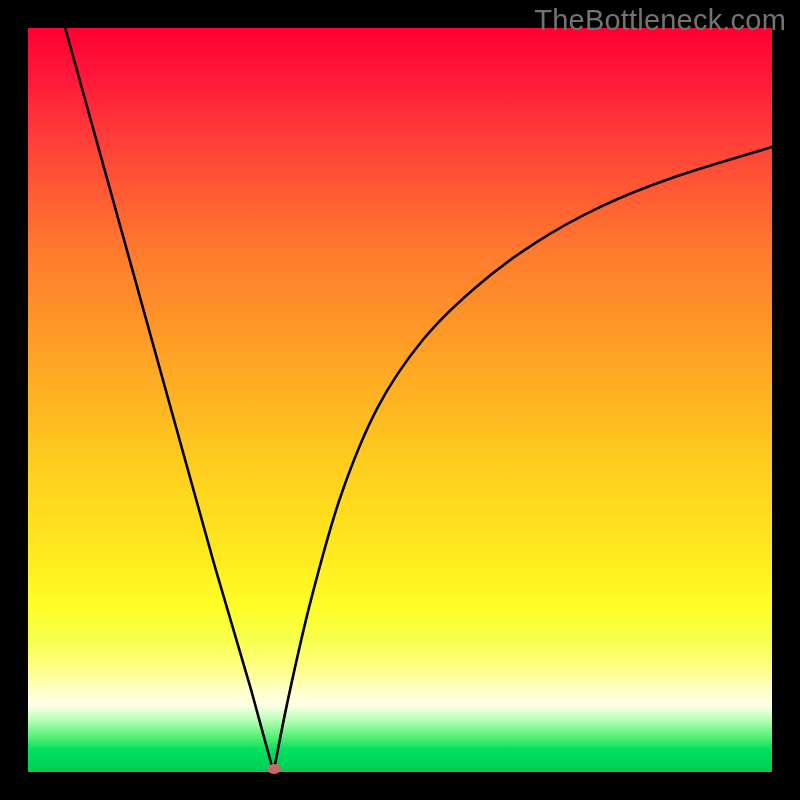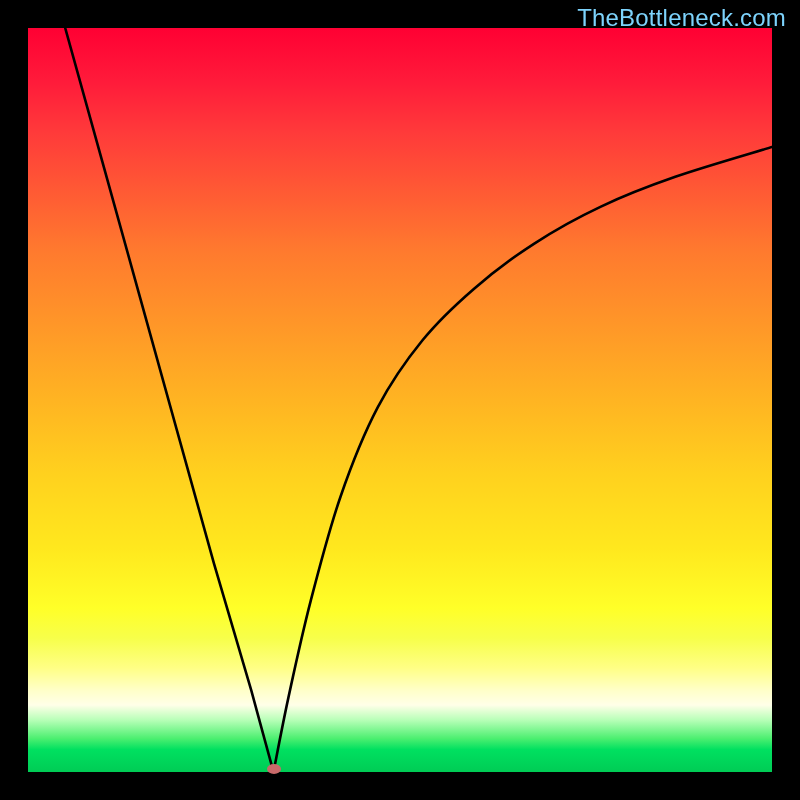--- a/index.html
+++ b/index.html
@@ -44,22 +44,22 @@
       #b8ffb8 93%,
       #4cef70 95.5%,
       #00e060 97%,
       #00cc55 100%
     );
   }
   .watermark {
     position: absolute;
     top: 4px;
     right: 14px;
-    color: #7dd3fc;
-    font-size: 24px;
+    color: #737373;
+    font-size: 29px;
     letter-spacing: 0.2px;
     font-weight: 500;
   }
   svg.curve {
     position: absolute;
     top: 0;
     left: 0;
     width: 744px;
     height: 744px;
   }

